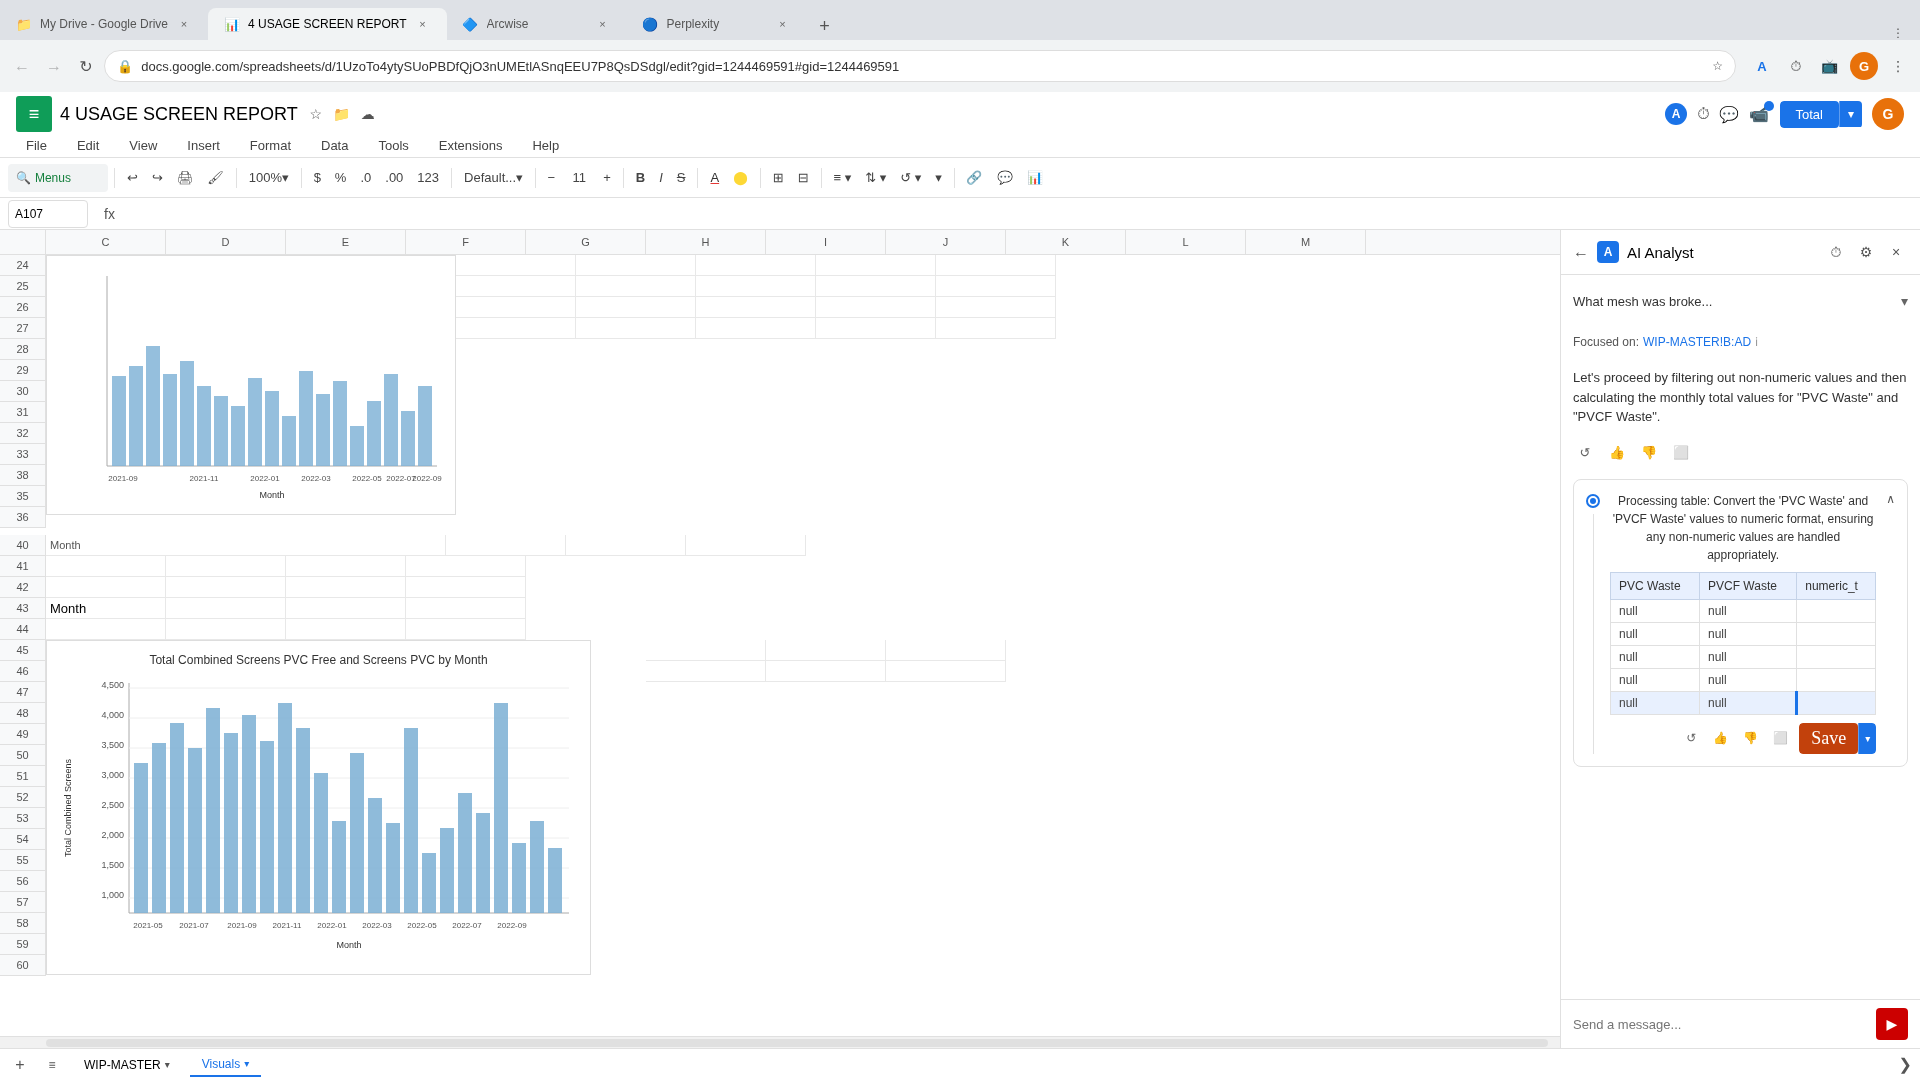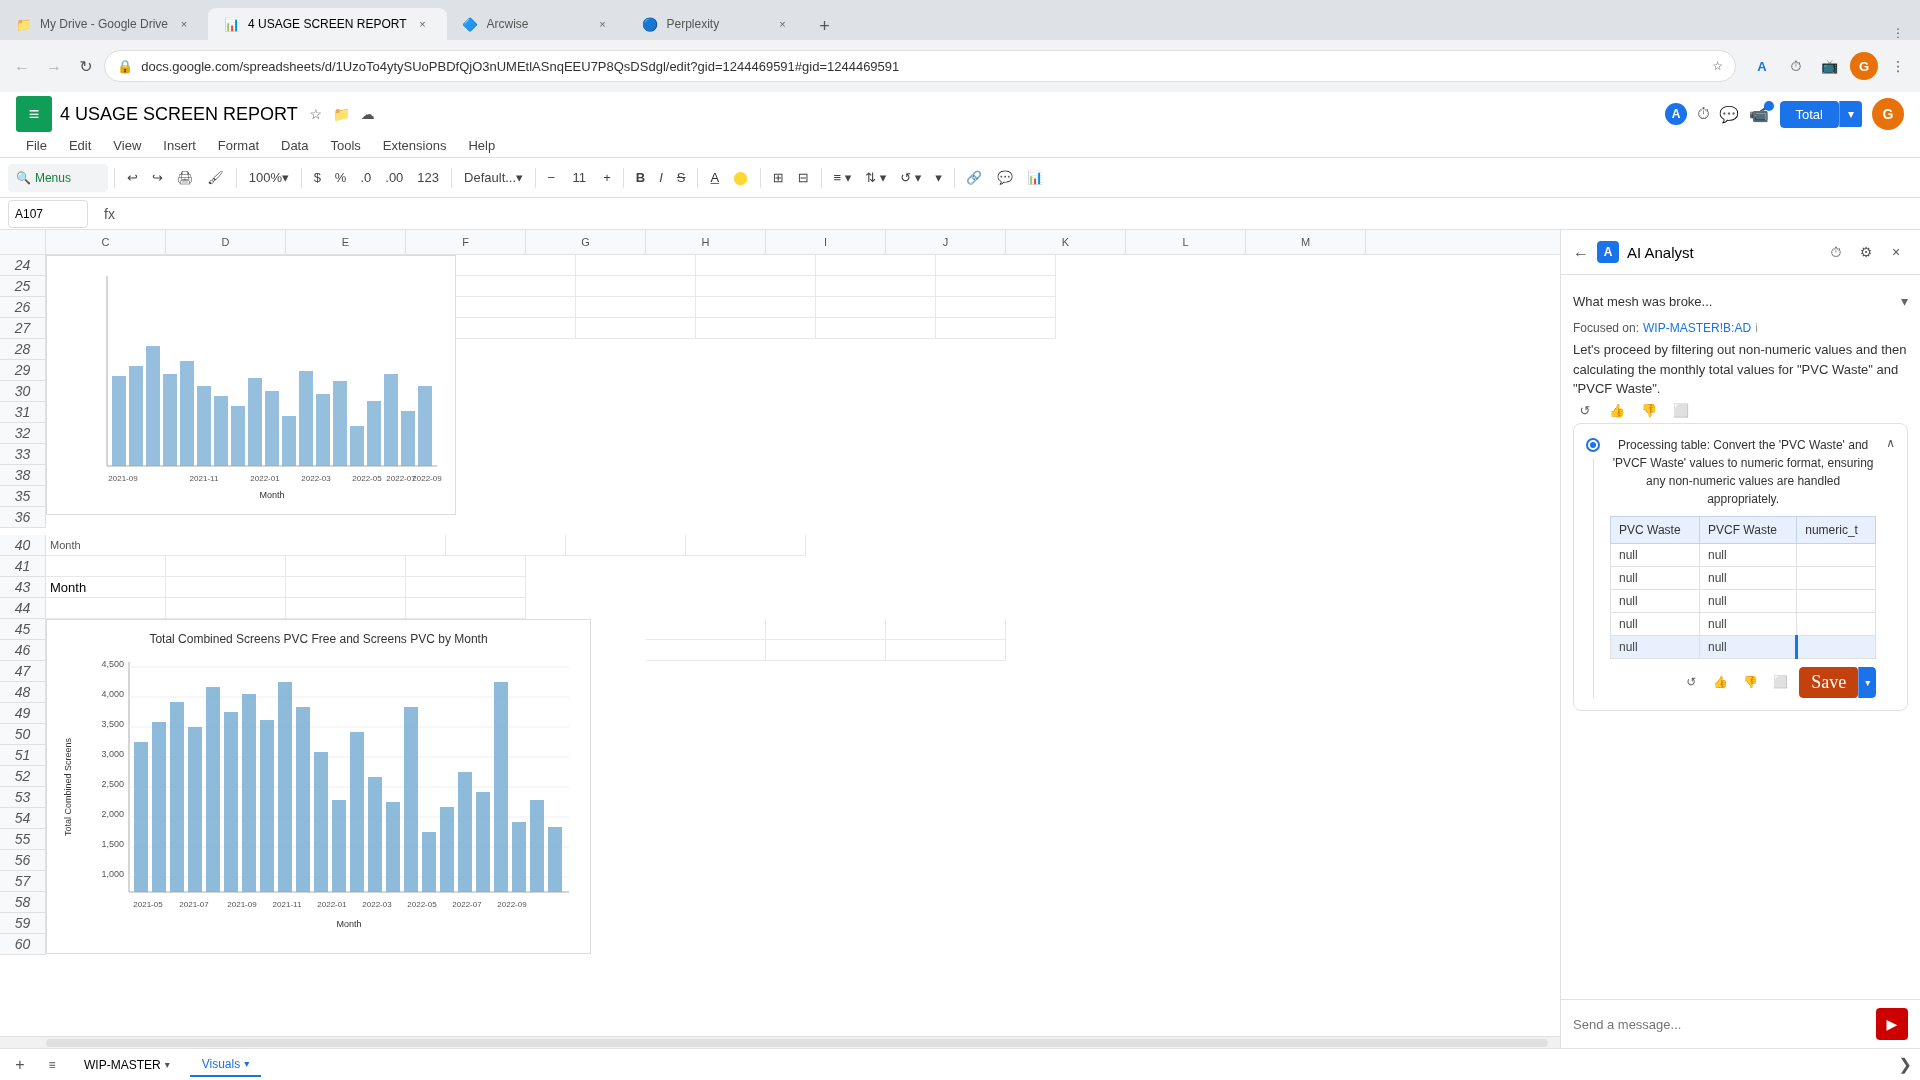--- a/index.html
+++ b/index.html
@@ -23,21 +23,21 @@
     .url-text { flex: 1; overflow: hidden; text-overflow: ellipsis; white-space: nowrap; }
     .browser-icons { display: flex; align-items: center; gap: 6px; margin-left: 8px; }
     .browser-icon { width: 28px; height: 28px; display: flex; align-items: center; justify-content: center; border-radius: 50%; cursor: pointer; color: #555; font-size: 14px; }
 
     
     .sheets-app { display: flex; flex-direction: column; height: calc(1080px - 92px); }
     .sheets-header { background: #fff; padding: 4px 16px 0; border-bottom: 1px solid #e0e0e0; }
     .doc-title { font-size: 18px; font-weight: 500; color: #000; }
     .title-icons { display: flex; gap: 6px; align-items: center; }
     .title-icon { width: 20px; height: 20px; display: flex; align-items: center; justify-content: center; color: #555; cursor: pointer; font-size: 14px; }
-    .sheets-menu { display: flex; gap: 2px; margin-top: 2px; }
+    .sheets-menu { display: flex; gap: 10px; margin-top: 2px; }
     .menu-item { padding: 4px 10px; font-size: 13px; color: #444; cursor: pointer; border-radius: 4px; }
     .share-btn { background: #1a73e8; color: #fff; border: none; border-radius: 4px; padding: 6px 16px; font-size: 13px; cursor: pointer; display: flex; align-items: center; gap: 4px; }
 
     
     .toolbar { display: flex; align-items: center; padding: 2px 8px; border-bottom: 1px solid #e0e0e0; gap: 2px; height: 40px; background: #fff; }
     .toolbar-item { height: 28px; display: flex; align-items: center; justify-content: center; padding: 0 6px; border-radius: 4px; cursor: pointer; color: #444; font-size: 13px; }
     .toolbar-sep { width: 1px; height: 20px; background: #e0e0e0; margin: 0 4px; }
     .search-box { display: flex; align-items: center; background: #f1f3f4; border-radius: 4px; padding: 0 8px; height: 28px; gap: 4px; min-width: 100px; }
     .cell-name-box { width: 80px; height: 28px; border: 1px solid #ddd; border-radius: 4px; display: flex; align-items: center; padding: 0 6px; font-size: 12px; }
 
@@ -45,33 +45,33 @@
     .main-content { display: flex; flex: 1; overflow: hidden; }
     .spreadsheet-area { flex: 1; display: flex; flex-direction: column; overflow: hidden; background: #fff; }
 
     
     .col-header-row { display: flex; background: #f8f9fa; border-bottom: 1px solid #e0e0e0; font-size: 11px; color: #555; }
     .row-num-cell { width: 46px; min-width: 46px; height: 24px; border-right: 1px solid #e0e0e0; display: flex; align-items: center; justify-content: center; background: #f8f9fa; font-size: 11px; }
     .col-cell { width: 80px; min-width: 80px; height: 24px; border-right: 1px solid #e0e0e0; display: flex; align-items: center; justify-content: center; background: #f8f9fa; font-size: 11px; cursor: pointer; }
     .col-cell.wide { width: 120px; min-width: 120px; }
 
     .grid-body { flex: 1; overflow-y: auto; overflow-x: auto; }
-    .row-label { width: 46px; min-width: 46px; height: 21px; border-right: 1px solid #e0e0e0; border-bottom: 1px solid #e0e0e0; display: flex; align-items: center; justify-content: center; background: #f8f9fa; font-size: 14px; color: #555; cursor: pointer; font-style: italic; }
+    .row-label { width: 46px; min-width: 46px; height: 21px; border-right: 1px solid #e0e0e0; border-bottom: 1px solid #e0e0e0; display: flex; align-items: center; justify-content: center; background: #f8f9fa; font-size: 11px; color: #555; cursor: pointer; }
     .grid-cell { min-width: 80px; width: 80px; height: 21px; border-right: 1px solid #e8e8e8; border-bottom: 1px solid #e8e8e8; padding: 0 4px; font-size: 12px; overflow: hidden; white-space: nowrap; display: flex; align-items: center; }
     .grid-cell.wide { min-width: 120px; width: 120px; }
 
     
     .ai-panel { width: 360px; min-width: 360px; border-left: 1px solid #e0e0e0; display: flex; flex-direction: column; background: #fff; height: 100%; }
     .ai-panel-header { display: flex; align-items: center; padding: 10px 12px; border-bottom: 1px solid #e0e0e0; gap: 8px; }
     .ai-panel-back { cursor: pointer; color: #555; font-size: 16px; }
     .ai-panel-title { font-size: 15px; font-weight: 500; flex: 1; }
     .ai-panel-icons { display: flex; gap: 6px; }
     .ai-panel-icon { cursor: pointer; color: #555; font-size: 14px; width: 24px; height: 24px; display: flex; align-items: center; justify-content: center; }
 
-    .ai-panel-body { flex: 1; overflow-y: auto; padding: 12px; display: flex; flex-direction: column; gap: 0; }
+    .ai-panel-body { flex: 1; overflow-y: auto; padding: 12px; display: flex; flex-direction: column; gap: 14px; }
 
     .ai-message-text { font-size: 13px; color: #333; line-height: 1.5; }
 
     .ai-message-actions { display: flex; gap: 8px; align-items: center; }
     .ai-action-icon { width: 24px; height: 24px; display: flex; align-items: center; justify-content: center; cursor: pointer; color: #666; font-size: 13px; border-radius: 4px; }
 
     .ai-processing-box { background: #fff; border: 1px solid #e0e0e0; border-radius: 8px; padding: 12px; display: flex; gap: 10px; }
     .ai-processing-content { flex: 1; }
     .ai-processing-title { font-size: 12px; color: #333; line-height: 1.5; margin-bottom: 8px; text-align: center; }
 
@@ -381,20 +381,27 @@
 
             <div style="display:flex">
               <div class="row-label">40</div>
               <div class="grid-cell" style="width:400px;min-width:400px;font-size:11px;color:#555;border-right:1px solid #e8e8e8;border-bottom:1px solid #e8e8e8;">Month</div>
               <div class="grid-cell wide"></div>
                 <div class="grid-cell wide"></div>
                 <div class="grid-cell wide"></div>
             </div>
             <div style="display:flex">
               <div class="row-label">41</div>
+              <div class="grid-cell wide"></div>
+                <div class="grid-cell wide"></div>
+                <div class="grid-cell wide"></div>
+                <div class="grid-cell wide"></div>
+            </div>
+            <div style="display:flex">
+              <div class="row-label">42</div>
               <div class="grid-cell wide"></div>
                 <div class="grid-cell wide"></div>
                 <div class="grid-cell wide"></div>
                 <div class="grid-cell wide"></div>
             </div>
 
             <div style="display:flex">
               <div class="row-label">43</div>
               <div class="grid-cell" style="width:120px;min-width:120px;font-weight:500;font-size:13px">Month</div>
               <div class="grid-cell wide"></div>

